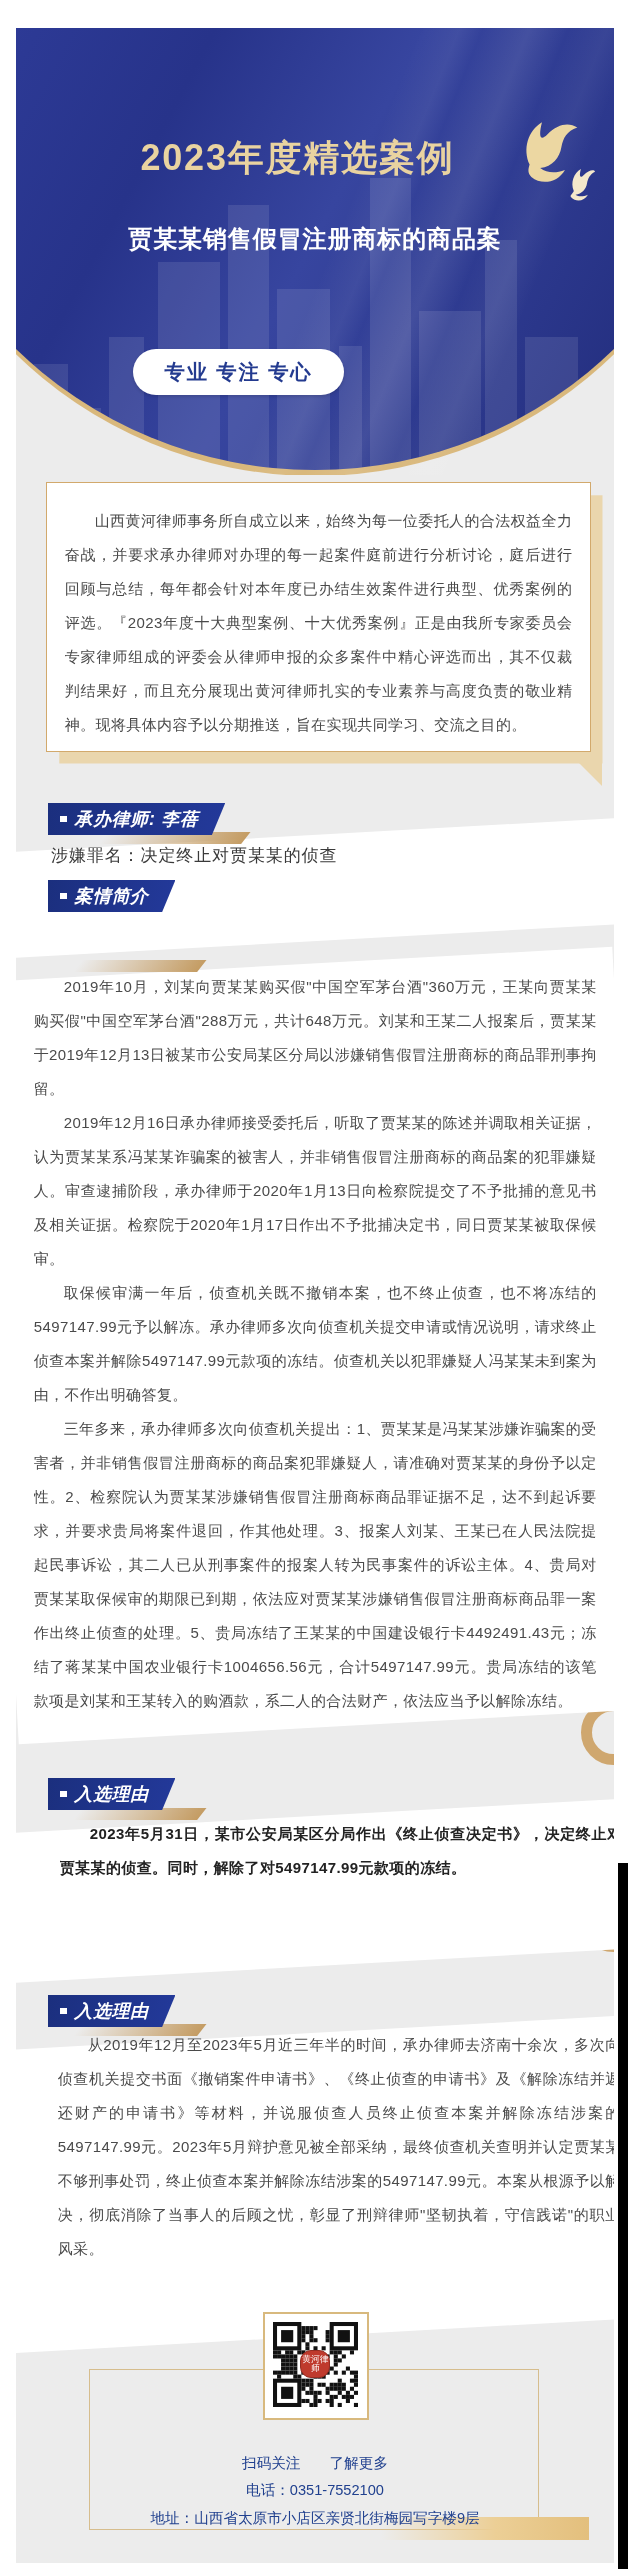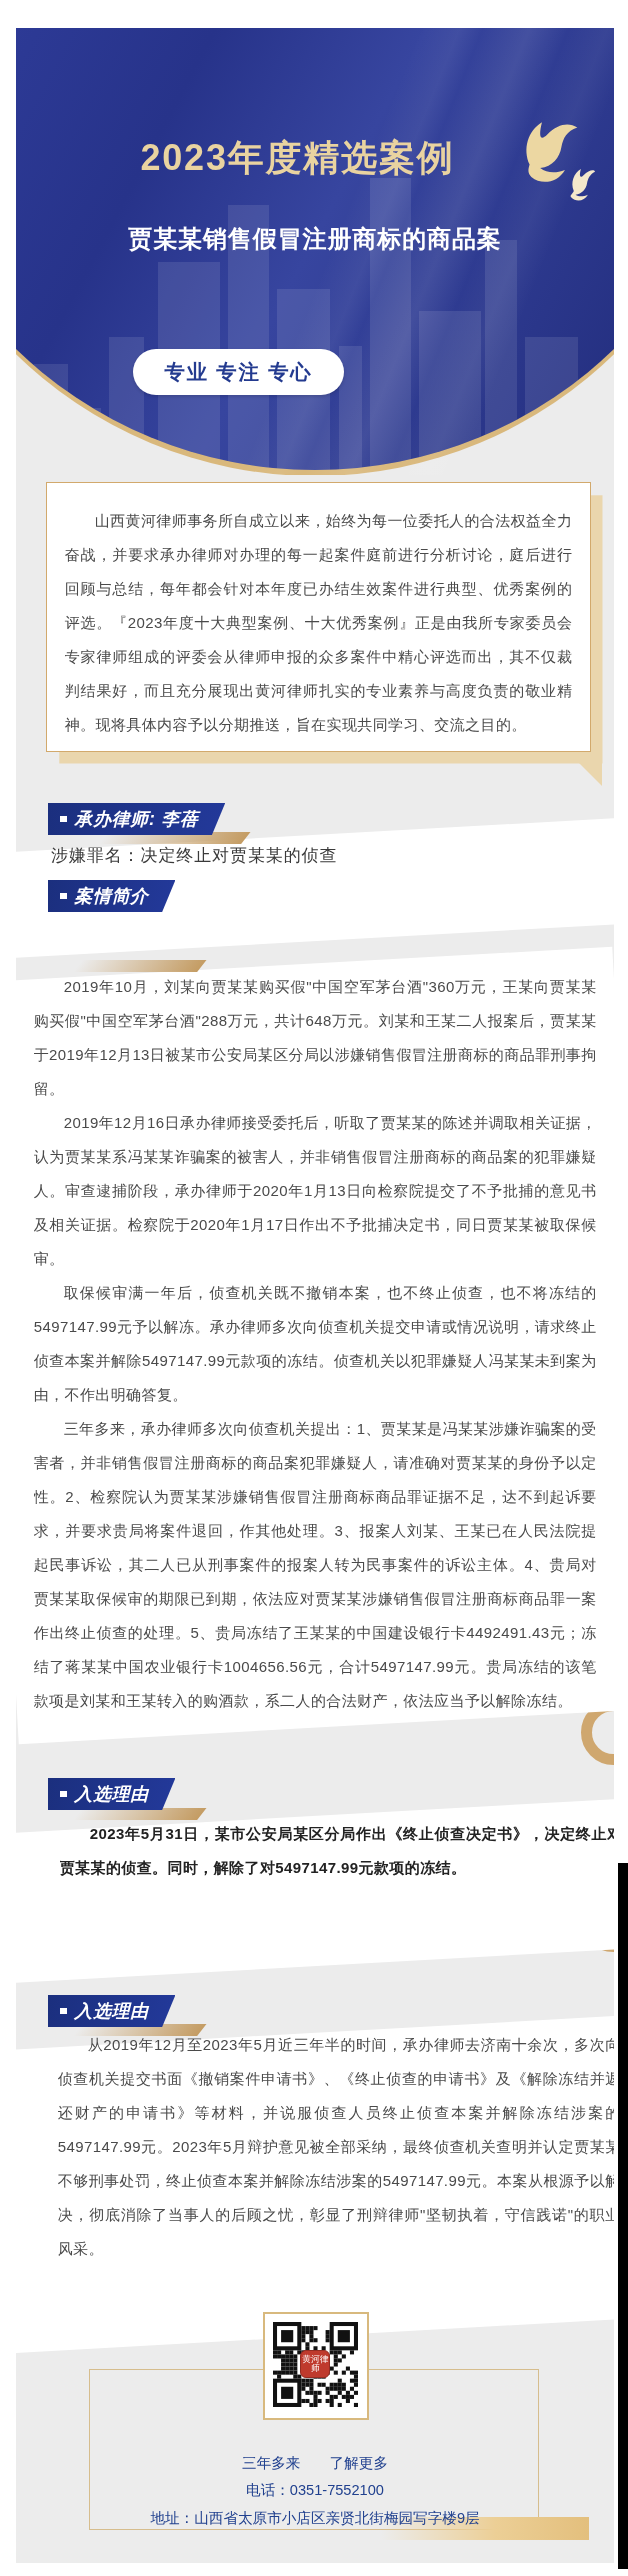--- a/index.html
+++ b/index.html
@@ -52,21 +52,21 @@
             text-align:justify;letter-spacing:0.4px;overflow:hidden;}
   .bodytext p{margin:0;text-indent:2em;}
   .charge{position:absolute;left:35px;top:816px;z-index:5;font-size:17px;color:#3a3a3a;letter-spacing:0.9px;}
   .result-text{font-weight:bold;color:#222222;}
 
   
   .qr-frame{position:absolute;left:247px;top:2284px;width:106px;height:108px;background:#ffffff;
             border:2.7px solid #d8b97e;box-sizing:border-box;z-index:7;padding:8px;}
   .qr{position:relative;width:85px;height:85px;}
   .qr svg{display:block;}
-  .seal{position:absolute;left:27.4px;top:28px;width:30px;height:28px;background:#bf3a2d;border-radius:6px;
+  .seal{position:absolute;left:27.4px;top:28px;width:30px;height:28px;background:#bf3a2d;border-radius:11px;
         color:#ffffff;font-size:8.8px;line-height:9.7px;text-align:center;padding-top:3.5px;box-sizing:border-box;
         border:0.9px solid #942c22;}
   .footer-box{position:absolute;left:73px;top:2341px;width:450px;height:161px;border:0.9px solid #d6bd8d;
               box-sizing:border-box;z-index:5;}
   .footer-text{position:absolute;left:0;top:2422px;width:598px;text-align:center;z-index:6;
                color:#21418f;font-size:14.6px;line-height:27.4px;}
   .gold-strip{position:absolute;left:365px;top:2489px;width:208px;height:23px;z-index:6;
               background:linear-gradient(90deg,rgba(236,207,150,0),#eccf96 55%,#e3bf7d);}
 
   
@@ -302,21 +302,21 @@
             <rect x="45.7" y="91.4" width="4.6" height="4.6" fill="#111"></rect>
             <rect x="64.0" y="91.4" width="4.6" height="4.6" fill="#111"></rect>
             <rect x="73.1" y="91.4" width="4.6" height="4.6" fill="#111"></rect>
             <rect x="91.4" y="91.4" width="4.6" height="4.6" fill="#111"></rect>
           </svg>
         <div class="seal">黄河律师</div>
       </div>
     </div>
 
     <div class="footer-text">
-      <div>三年多来　　了解更多</div>
+      <div>扫码关注　　了解更多</div>
       <div>电话：0351-7552100</div>
       <div>地址：山西省太原市小店区亲贤北街梅园写字楼9层</div>
     </div>
 
   </div>
 
   <div class="black-bar"></div>
 </div>
 
 

